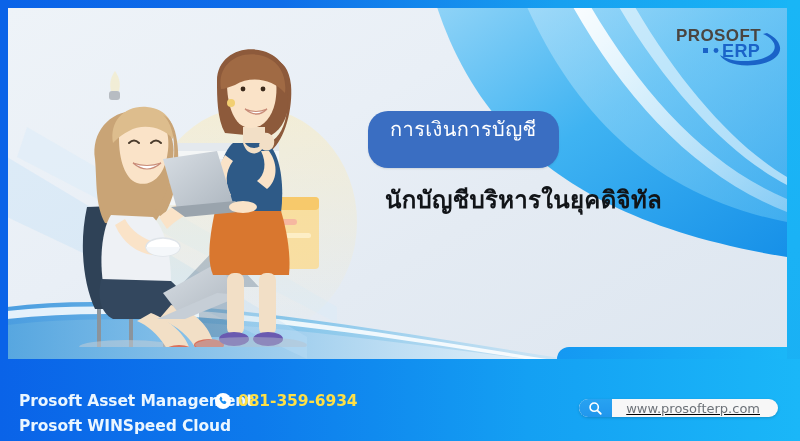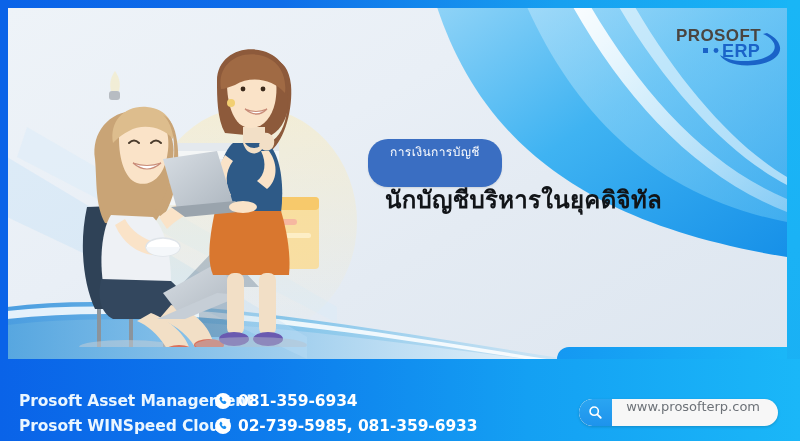--- a/index.html
+++ b/index.html
@@ -35,25 +35,24 @@
   .deco { position:absolute; pointer-events:none; }
   #deco-right { left:0; top:0; width:780px; height:352px; }
   
   #illustration { position:absolute; left:60px; top:40px; width:290px; height:300px; }
   
   #badge {
     position:absolute; left:361px; top:104px;
     padding:7px 22px 27px 22px;
     background:#3a6ec2;
     border-radius:20px;
-    color:#ffffff; font-size:12px; line-height:1.15;
+    color:#ffffff; font-size:20px; line-height:1.15;
     letter-spacing:.4px;
     box-shadow:0 1px 2px rgba(0,0,0,.10);
     white-space:nowrap;
-    margin-top:28px;
   }
   
   #headline {
     position:absolute; left:378px; top:178px;
     color:#111418;
     font-size:24px; font-weight:700; line-height:1.25;
     letter-spacing:.3px; white-space:nowrap;
   }
   
   #footer {
@@ -67,29 +66,30 @@
   }
   #contact { position:absolute; left:19px; top:388px; width:440px; }
   .contact-row { display:flex; align-items:center; height:25px; }
   .contact-label {
     color:#eaf6ff; font-size:15.5px; font-weight:700;
     width:196px; white-space:nowrap; letter-spacing:-.1px;
   }
   .phone-wrap { display:flex; align-items:center; gap:7px; }
   .phone-ico { width:16px; height:16px; flex:0 0 16px; }
   .phone-num {
-    color:#ffffff; font-size:15.5px; font-weight:700;
+    color:#fde047; font-size:15.5px; font-weight:700;
     white-space:nowrap; letter-spacing:-.1px;
   }
   
   #search {
     position:absolute; right:22px; top:399px;
-    display:flex; align-items:flex-start; height:27px;
+    display:flex; align-items:center; height:18px;
     background:#f7f7f7; border-radius:14px; overflow:hidden;
     box-shadow:0 1px 3px rgba(0,0,0,.18);
+    text-decoration:underline;
   }
   #search-btn {
     width:33px; height:27px; flex:0 0 33px;
     background:linear-gradient(180deg,#2aa5f2 0%,#1e93ec 100%);
     display:flex; align-items:center; justify-content:center;
     border-top-left-radius:14px; border-bottom-left-radius:14px;
   }
   #search-url {
     color:#6d7278; font-size:13px; padding:0 18px 0 14px; white-space:nowrap;
   }
@@ -291,27 +291,20 @@
         <svg class="phone-ico" viewBox="0 0 16 16">
           <circle cx="8" cy="8" r="8" fill="#ffffff"></circle>
           <path d="M5.2,4.1 c0.5,-0.4 1.1,-0.3 1.4,0.2 l0.7,1.1 c0.2,0.4 0.1,0.8 -0.2,1.0 l-0.5,0.4 c0.3,0.8 1.0,1.5 1.8,1.8 l0.4,-0.5 c0.3,-0.3 0.7,-0.4 1.0,-0.2 l1.1,0.7 c0.5,0.3 0.6,0.9 0.2,1.4 l-0.4,0.5 c-0.4,0.5 -1.1,0.6 -1.7,0.4 C7.3,10.6 5.4,8.7 4.6,6.5 C4.4,5.9 4.5,5.2 5.0,4.8 Z" fill="#1a8ef0"></path>
         </svg>
         <span class="phone-num">081-359-6934</span>
       </span>
     </div>
 
     <div class="contact-row">
       <span class="contact-label">Prosoft WINSpeed Cloud</span>
-      <span class="phone-wrap">
-        <svg class="phone-ico" viewBox="0 0 16 16">
-          <circle cx="8" cy="8" r="8" fill="#ffffff"></circle>
-          <path d="M5.2,4.1 c0.5,-0.4 1.1,-0.3 1.4,0.2 l0.7,1.1 c0.2,0.4 0.1,0.8 -0.2,1.0 l-0.5,0.4 c0.3,0.8 1.0,1.5 1.8,1.8 l0.4,-0.5 c0.3,-0.3 0.7,-0.4 1.0,-0.2 l1.1,0.7 c0.5,0.3 0.6,0.9 0.2,1.4 l-0.4,0.5 c-0.4,0.5 -1.1,0.6 -1.7,0.4 C7.3,10.6 5.4,8.7 4.6,6.5 C4.4,5.9 4.5,5.2 5.0,4.8 Z" fill="#1a8ef0"></path>
-        </svg>
-        <span class="phone-num">02-739-5985, 081-359-6933</span>
-      </span>
     </div>
 
   </div>
 
   <div id="search">
     <div id="search-btn">
       <svg width="15" height="15" viewBox="0 0 16 16">
         <circle cx="6.6" cy="6.6" r="4.4" fill="none" stroke="#ffffff" stroke-width="1.7"></circle>
         <line x1="9.9" y1="9.9" x2="13.6" y2="13.6" stroke="#ffffff" stroke-width="1.9" stroke-linecap="round"></line>
       </svg>

